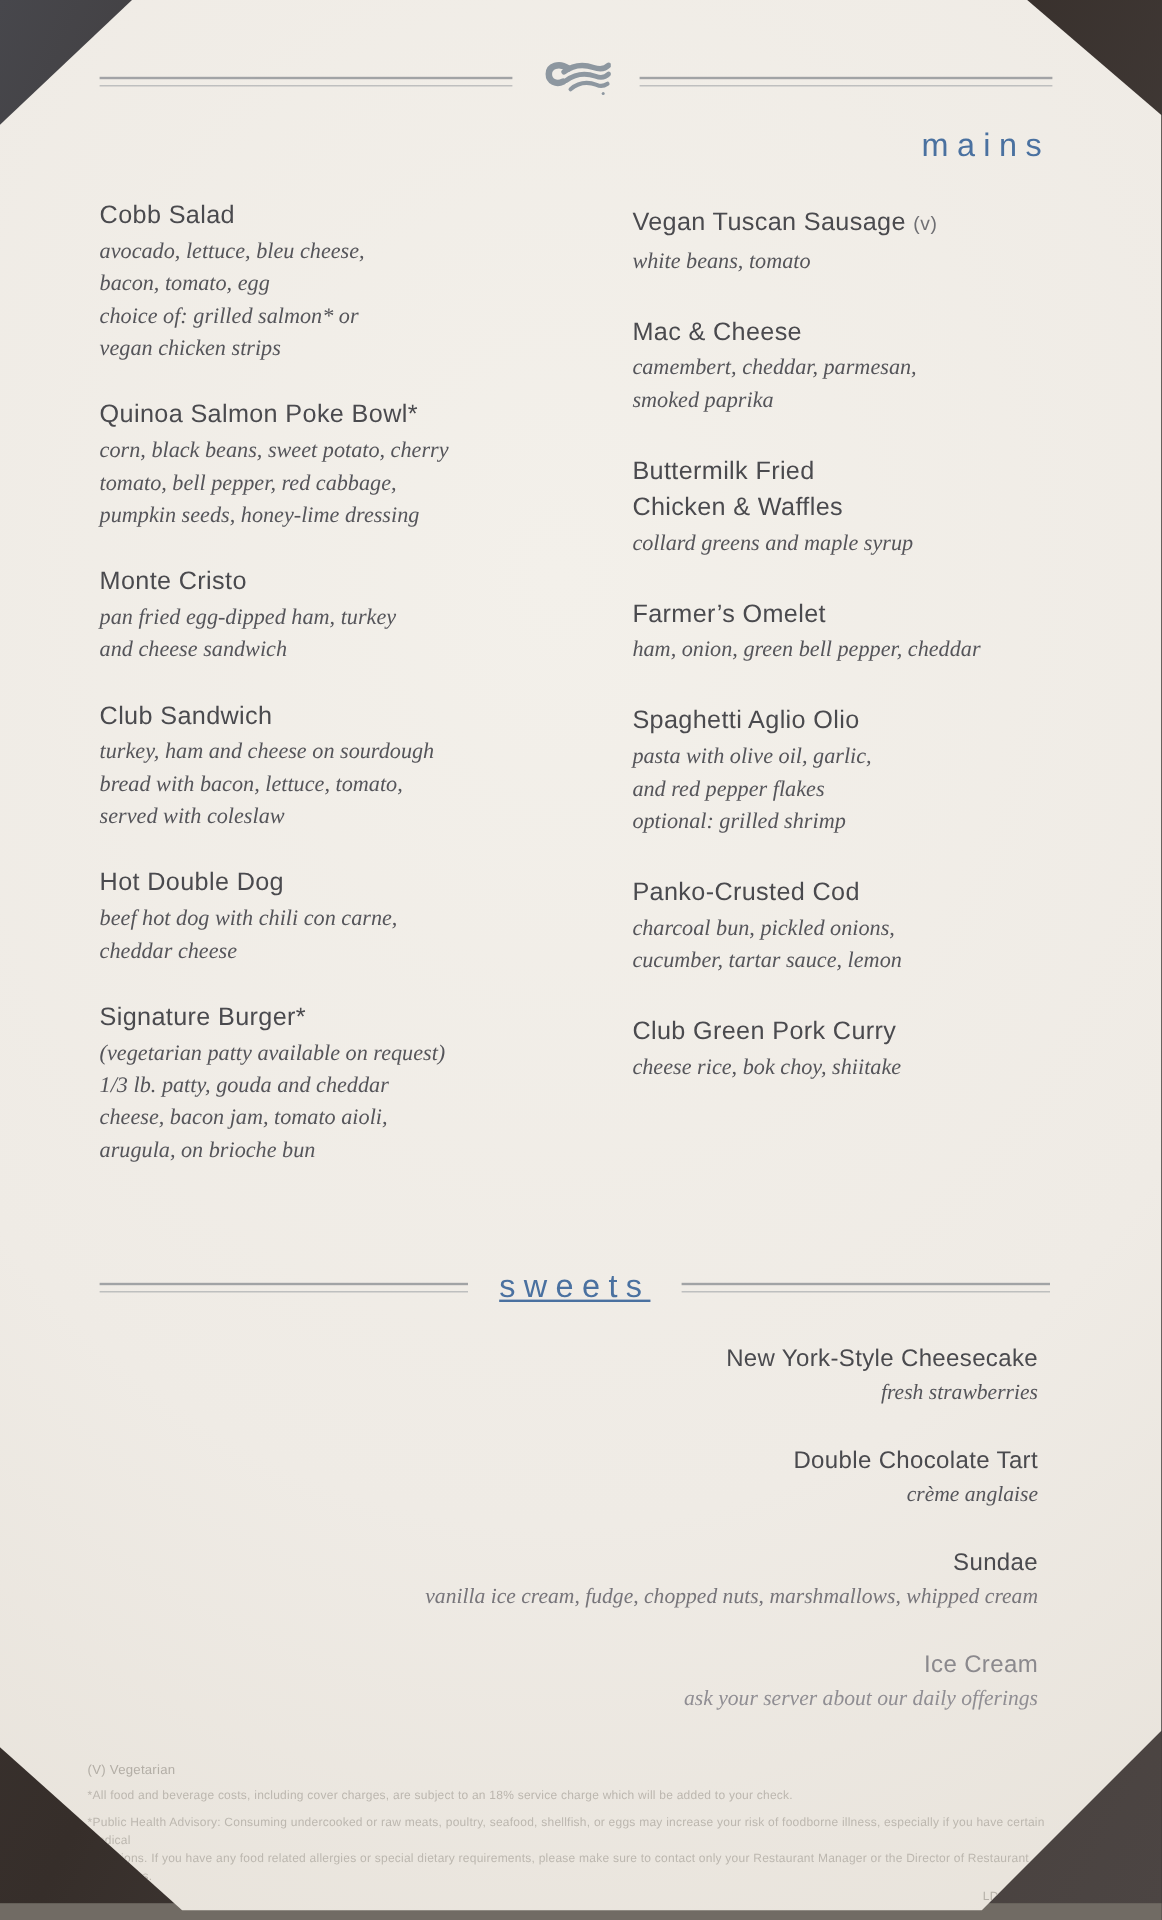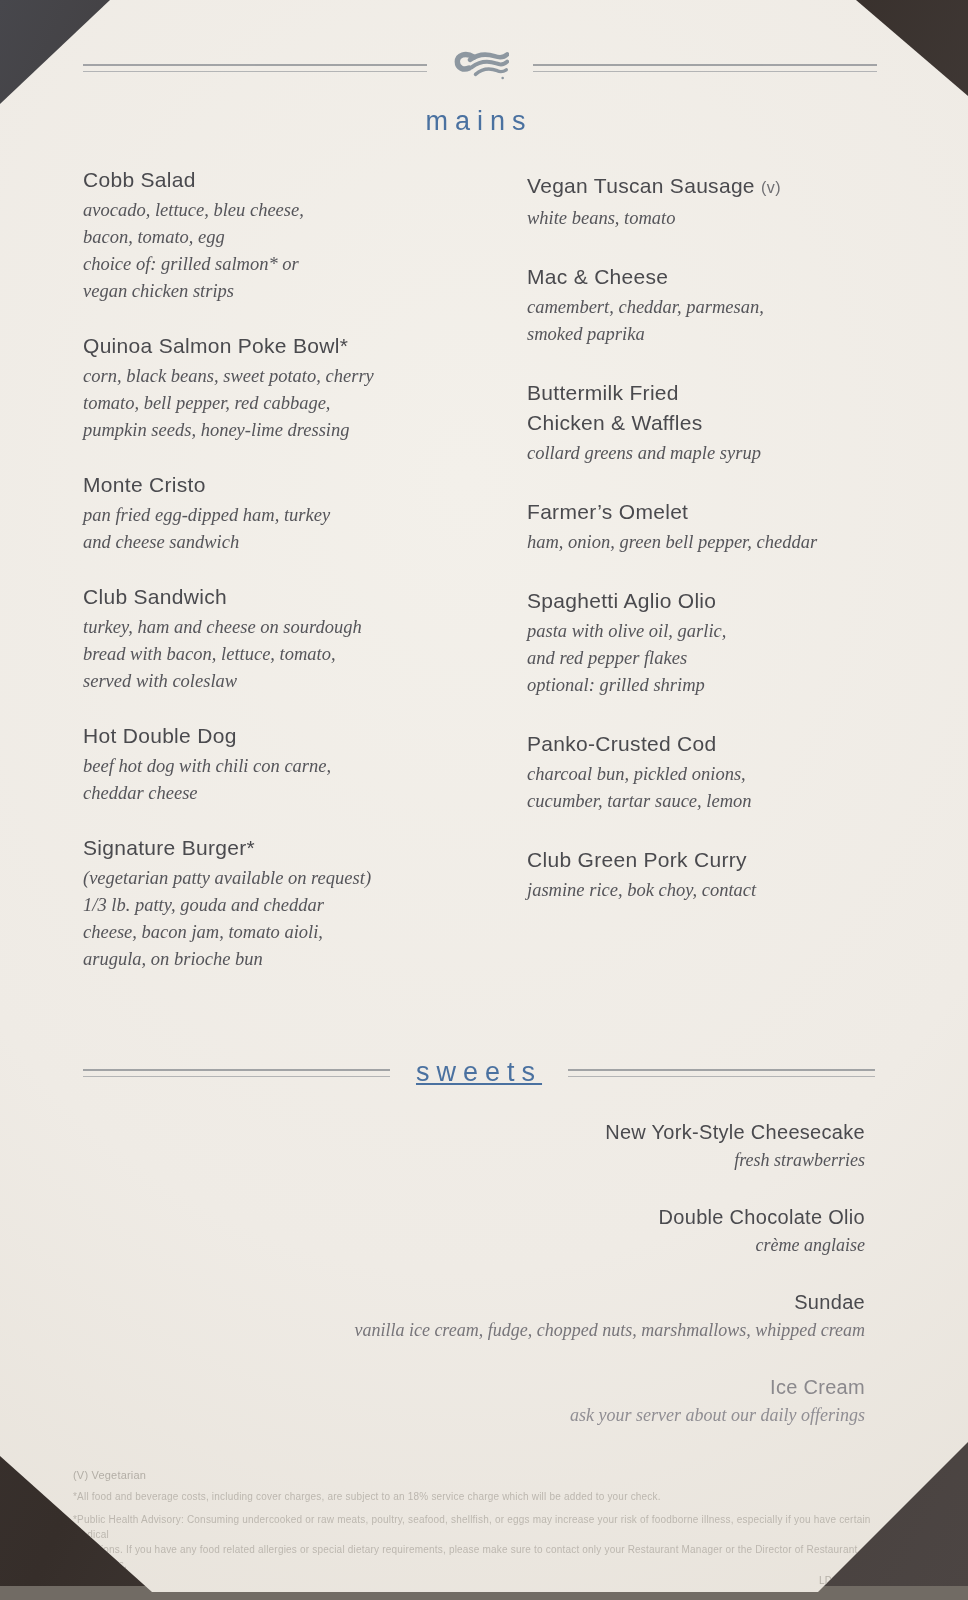--- a/index.html
+++ b/index.html
@@ -33,21 +33,21 @@
     opacity: 0.85;
   }
   .logo-wrap { margin: 0 24px; display: flex; align-items: center; }
   .header-row { margin-right: 28px; }
   .section-title {
     margin: 0; text-align: center;
     font-size: 27px; font-weight: 400;
     letter-spacing: 7px;
     color: #4a71a0;
   }
-  .mains-title { margin: 18px 30px 0 0; }
+  .mains-title { margin: 18px 30px 0 0; text-align: right; }
   .sweets-row { margin: 58px 30px 0 0; }
   .sweets-row .section-title { flex: 0 0 auto; margin: 0 26px; text-decoration: underline; }
   .mains-grid {
     margin-top: 28px;
     display: grid;
     grid-template-columns: 444px 378px;
   }
   .col-right { padding-top: 6px; }
   .item { margin-bottom: 26px; }
   .col-right .item { margin-bottom: 30px; }
@@ -173,38 +173,38 @@
 and red pepper flakes
 optional: grilled shrimp</div>
         </div>
         <div class="item">
           <div class="item-name">Panko-Crusted Cod</div>
           <div class="item-desc">charcoal bun, pickled onions,
 cucumber, tartar sauce, lemon</div>
         </div>
         <div class="item">
           <div class="item-name">Club Green Pork Curry</div>
-          <div class="item-desc">jasmine rice, bok choy, contact</div>
+          <div class="item-desc">cheese rice, bok choy, shiitake</div>
         </div>
       </div>
     </div>
 
     <div class="rule-row sweets-row">
       <span class="rule"></span>
       <h2 class="section-title">sweets</h2>
       <span class="rule"></span>
     </div>
 
     <div class="sweets">
       <div class="item">
         <div class="item-name">New York-Style Cheesecake</div>
         <div class="item-desc">fresh strawberries</div>
       </div>
       <div class="item">
-        <div class="item-name">Double Chocolate Olio</div>
+        <div class="item-name">Double Chocolate Tart</div>
         <div class="item-desc">crème anglaise</div>
       </div>
       <div class="item">
         <div class="item-name">Sundae</div>
         <div class="item-desc">vanilla ice cream, fudge, chopped nuts, marshmallows, whipped cream</div>
       </div>
       <div class="item">
         <div class="item-name">Ice Cream</div>
         <div class="item-desc">ask your server about our daily offerings</div>
       </div>

